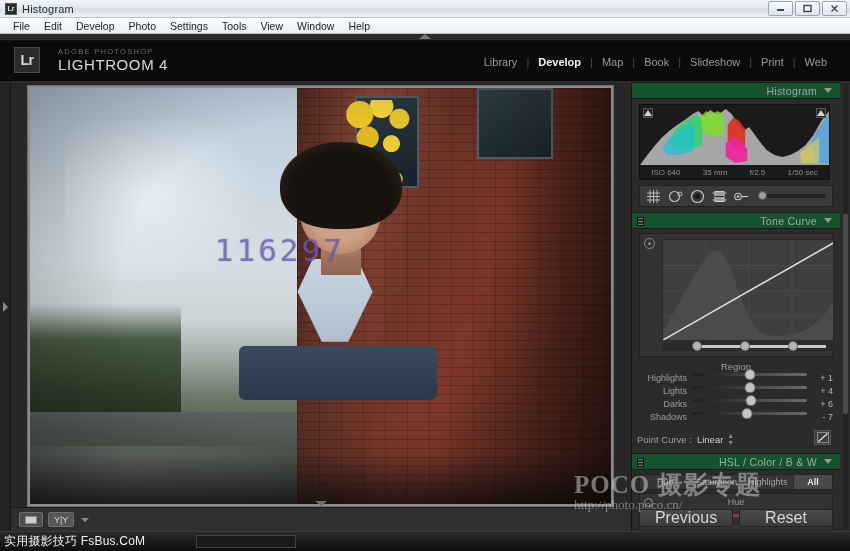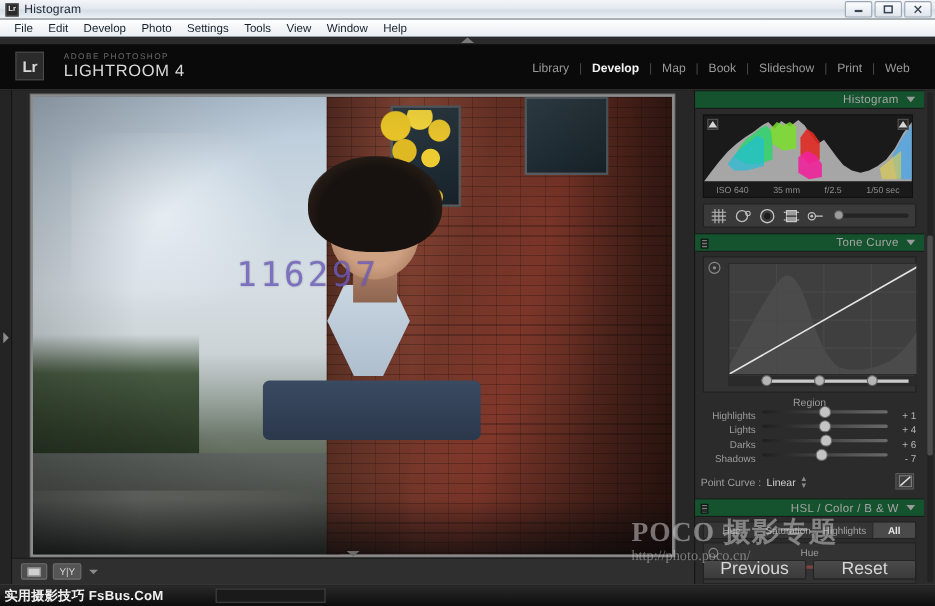--- a/index.html
+++ b/index.html
@@ -441,21 +441,21 @@
   .poco-wm .url { font-size: 13px; color: #cfcfcf; line-height: 14px; }
 
   
   .taskbar {
     position: absolute; left: 0; bottom: 0; width: 850px; height: 20px;
     background: linear-gradient(to bottom, #2a2a2a, #0d0d0d);
     border-top: 1px solid #3a3a3a;
     display: flex; align-items: center;
   }
   .taskbar-text {
-    font-size: 12px; color: #f0f0f0; padding-left: 4px; font-weight: bold;
+    font-size: 12px; color: #f0f0f0; padding-left: 4px; font-weight: normal;
     letter-spacing: .2px;
     text-align: right;
   }
   .taskbar-box {
     position: absolute; left: 196px; top: 3px; width: 100px; height: 13px;
     background: #1a1a1a; border: 1px solid #444;
   }
 </style>
 </head>
 <body>

